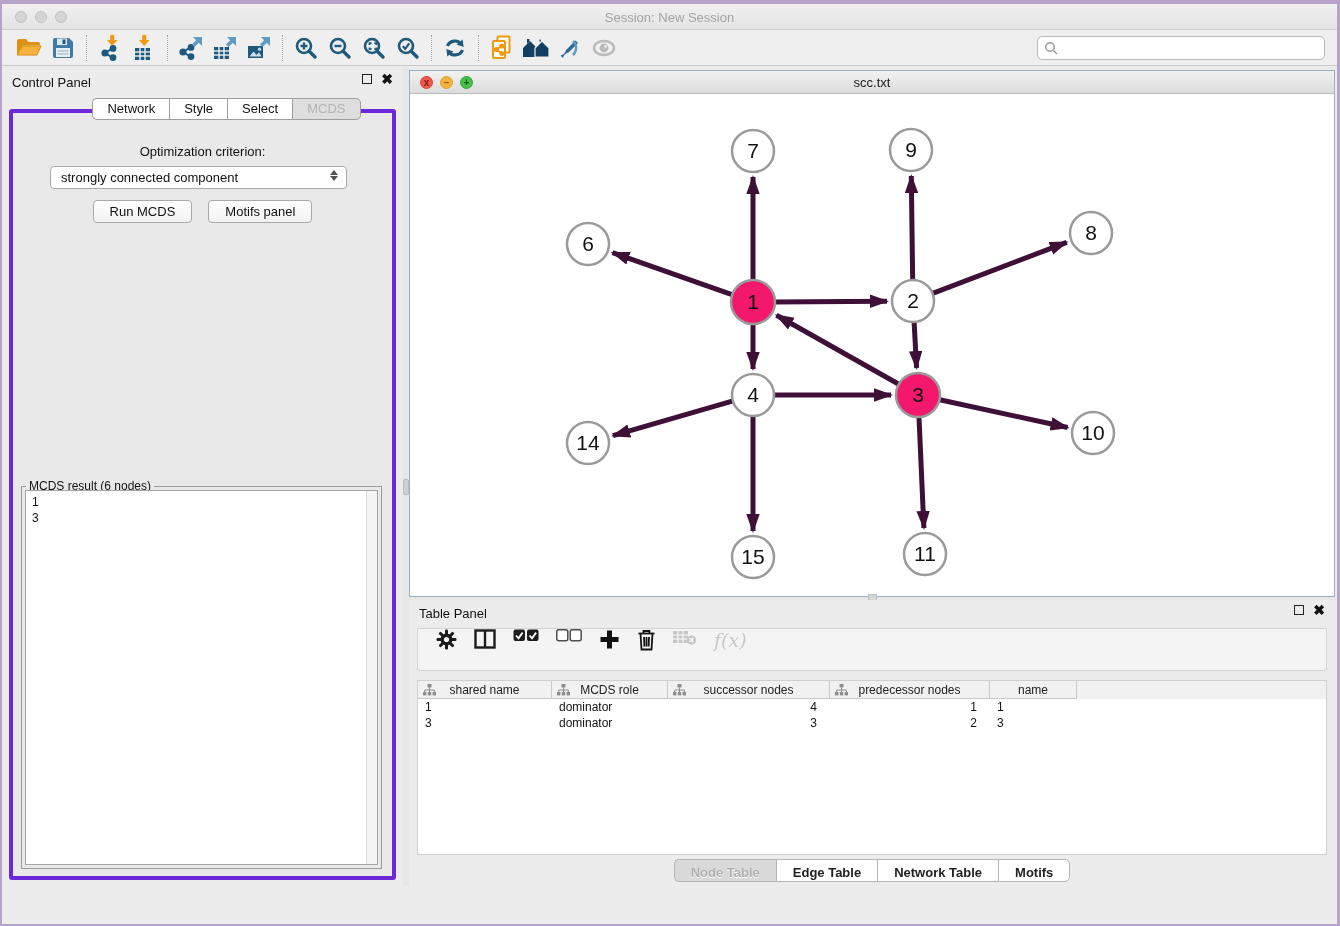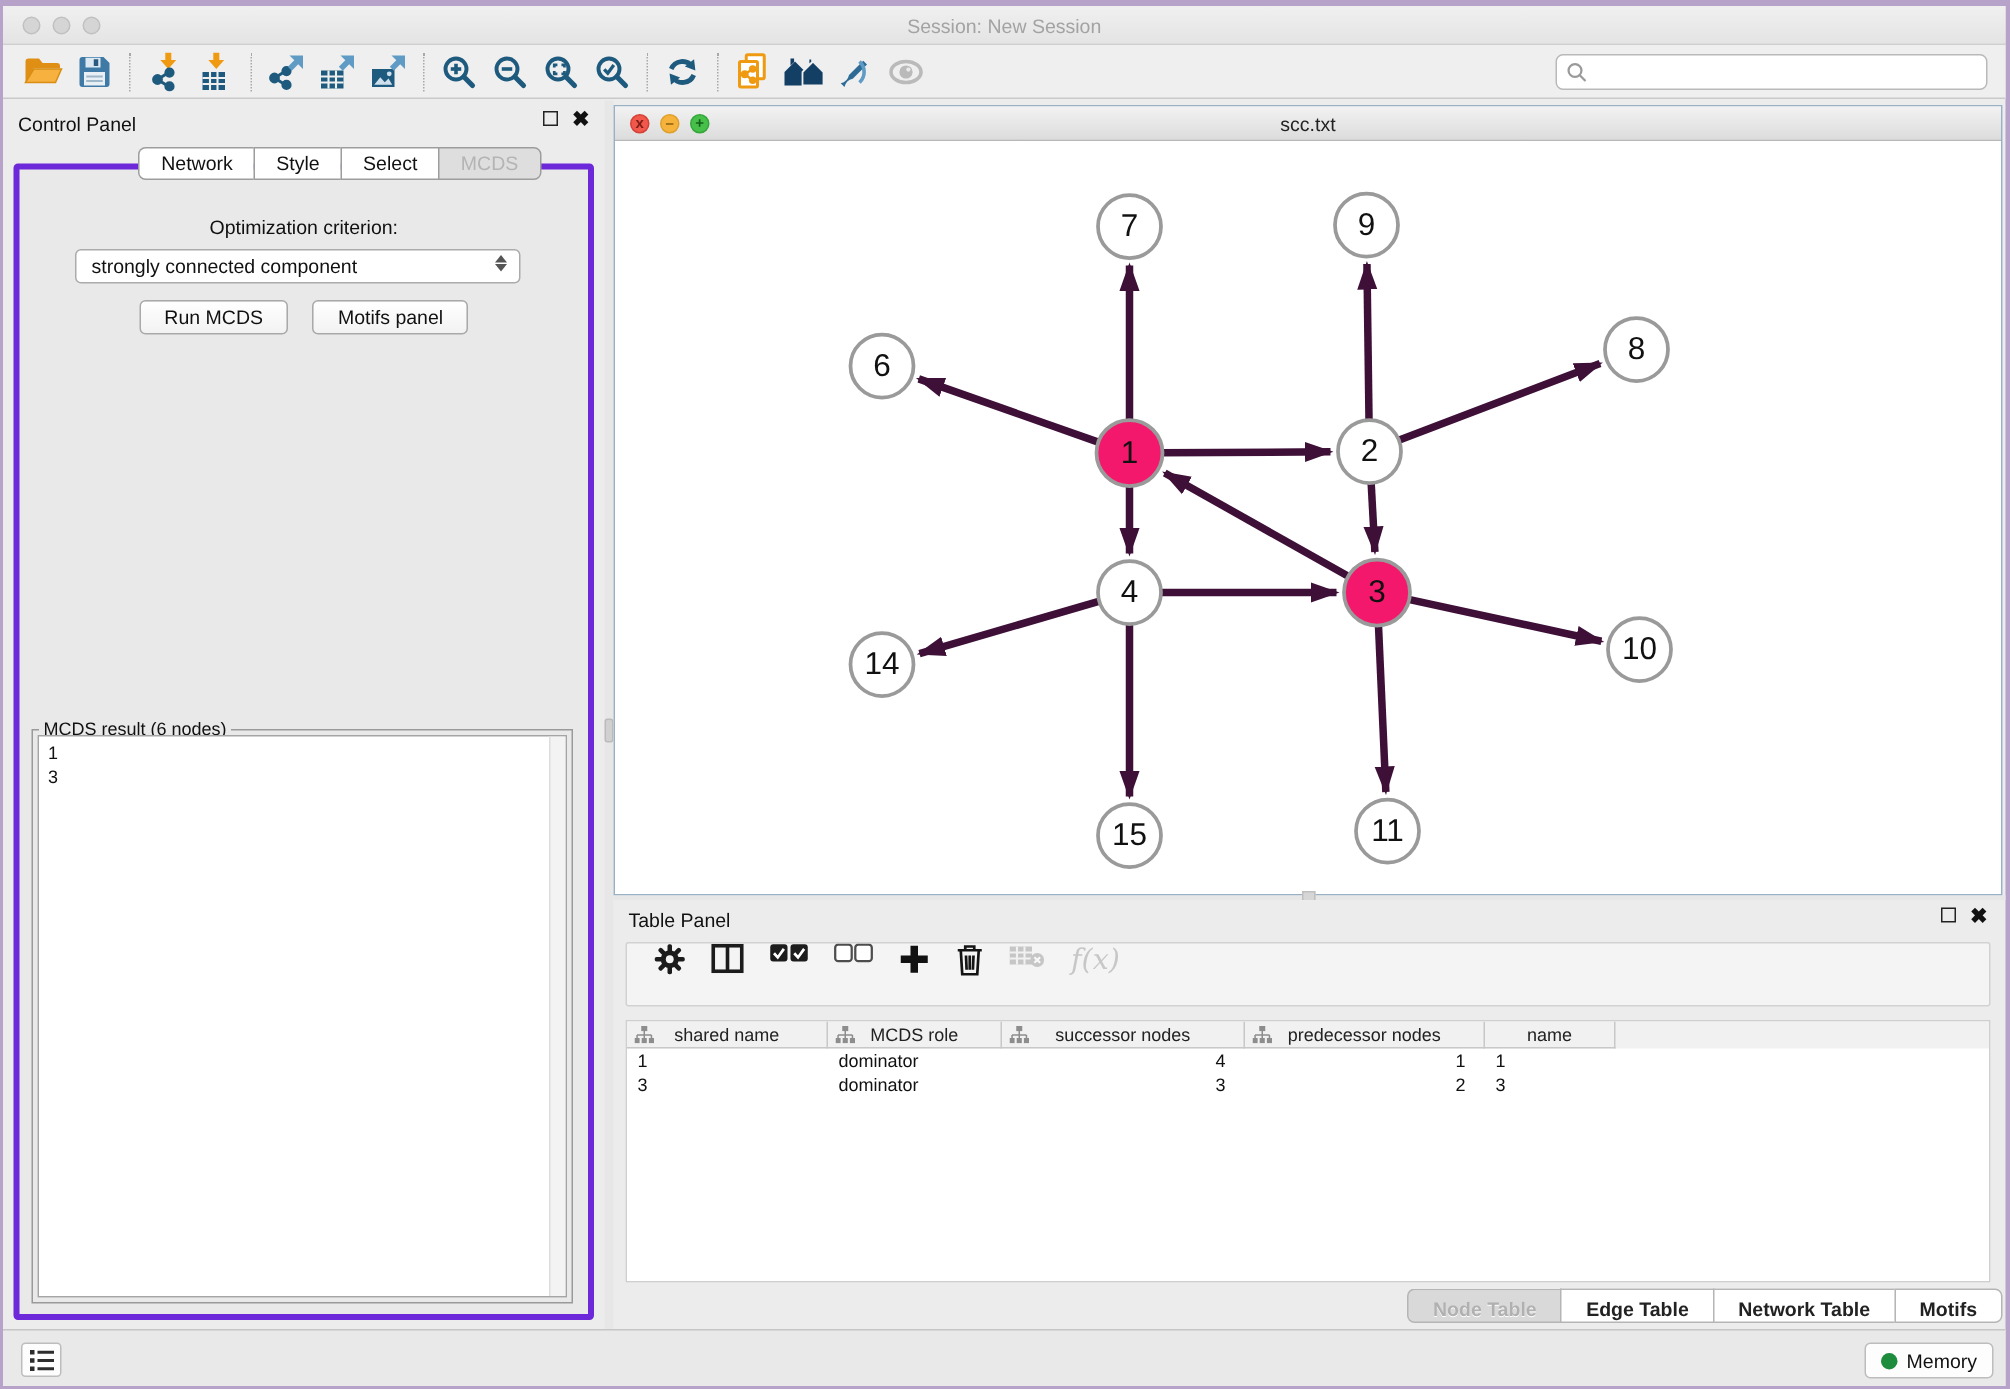--- a/index.html
+++ b/index.html
@@ -66,21 +66,21 @@
   .tp-btn { background:none; border:none; display:flex; align-items:center; justify-content:center; }
   .tp-btn.disabled { opacity:.5; }
   .fx-label { font-family:"DejaVu Serif", serif; font-style:italic; font-size:19px; color:#9b9b9b; }
   .dtable { position:absolute; left:8px; right:8px; top:80px; bottom:31px; background:#fff; border:1px solid #cfcfcf; overflow:hidden; }
   .dt-headrow { display:flex; height:18px; background:#f1f1f1; }
   .dt-hcell { position:relative; border-right:1px solid #c8c8c8; border-bottom:1px solid #c8c8c8; display:flex; align-items:center; justify-content:center; font-size:12px; color:#222; }
   .dt-hcell .tree-ic { position:absolute; left:5px; top:3px; }
   .dt-row { display:flex; height:16px; }
   .dt-cell { font-size:12px; color:#111; padding:1px 7px 0; white-space:nowrap; overflow:hidden; }
   .dt-cell.r { text-align:right; padding-right:13px; }
-  .tp-tabs { position:absolute; left:0; right:0; bottom:4px; height:23px; display:flex; justify-content:flex-end; }
+  .tp-tabs { position:absolute; left:0; right:0; bottom:4px; height:23px; display:flex; justify-content:center; }
   .tp-tab { font-size:13px; font-weight:bold; color:#222; background:#fff; border:1px solid #b5b5b5; border-right:none; padding:3px 16px 0; }
   .tp-tab:first-child { border-radius:5px 0 0 5px; }
   .tp-tab:last-child { border-right:1px solid #b5b5b5; border-radius:0 5px 5px 0; }
   .tp-tab.selected { background:#d9d9d9; color:#b0b0b0; text-shadow:0 1px 0 #fff; }
 
   
   .statusbar { position:absolute; left:0; right:0; bottom:0; height:38px; background:#e9e9e9; border-top:1px solid #c6c6c6; }
   .sb-left-btn { position:absolute; left:12px; top:8px; width:27px; height:23px; background:#fdfdfd; border:1px solid #bdbdbd; border-radius:3px; display:flex; align-items:center; justify-content:center; }
   .memory-btn { position:absolute; right:8px; top:8px; height:24px; background:#fdfdfd; border:1px solid #bdbdbd; border-radius:4px; display:flex; align-items:center; gap:6px; padding:0 10px; font-size:13px; color:#111; }
   .mem-dot { width:11px; height:11px; border-radius:50%; background:#1d8c3c; }
@@ -573,32 +573,14 @@
         </div>
       </div>
     <div class="tp-tabs" id="tp-tabs">
         <button class="tp-tab selected">Node Table</button>
         <button class="tp-tab">Edge Table</button>
         <button class="tp-tab">Network Table</button>
         <button class="tp-tab">Motifs</button>
       </div>
   </div>
 
-  <div class="statusbar">
-    <button class="sb-left-btn">
-      <svg width="16" height="14" viewBox="0 0 16 14">
-        <g fill="#2d2d2d">
-          <rect x="0" y="0" width="3" height="3"></rect>
-            <rect x="5" y="0.5" width="11" height="2"></rect>
-          <rect x="0" y="5.5" width="3" height="3"></rect>
-            <rect x="5" y="6" width="11" height="2"></rect>
-          <rect x="0" y="11" width="3" height="3"></rect>
-            <rect x="5" y="11.5" width="11" height="2"></rect>
-        </g>
-      </svg>
-    </button>
-    <button class="memory-btn">
-      <span class="mem-dot"></span>
-      <span>Memory</span>
-    </button>
-  </div>
 
 </div>
 
 </body></html>

